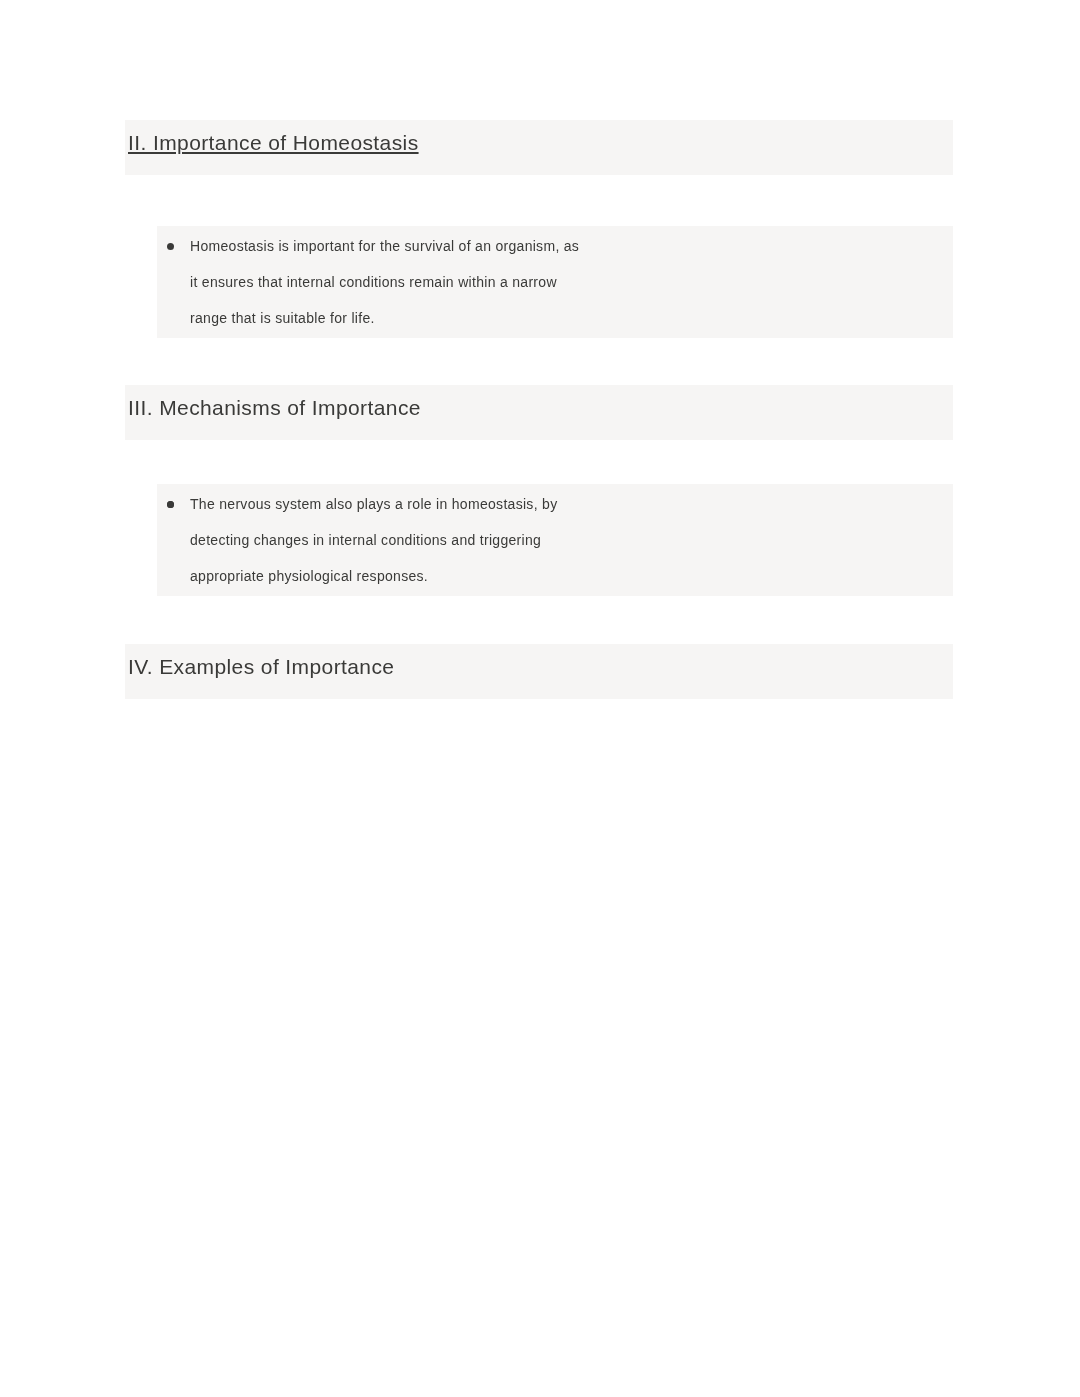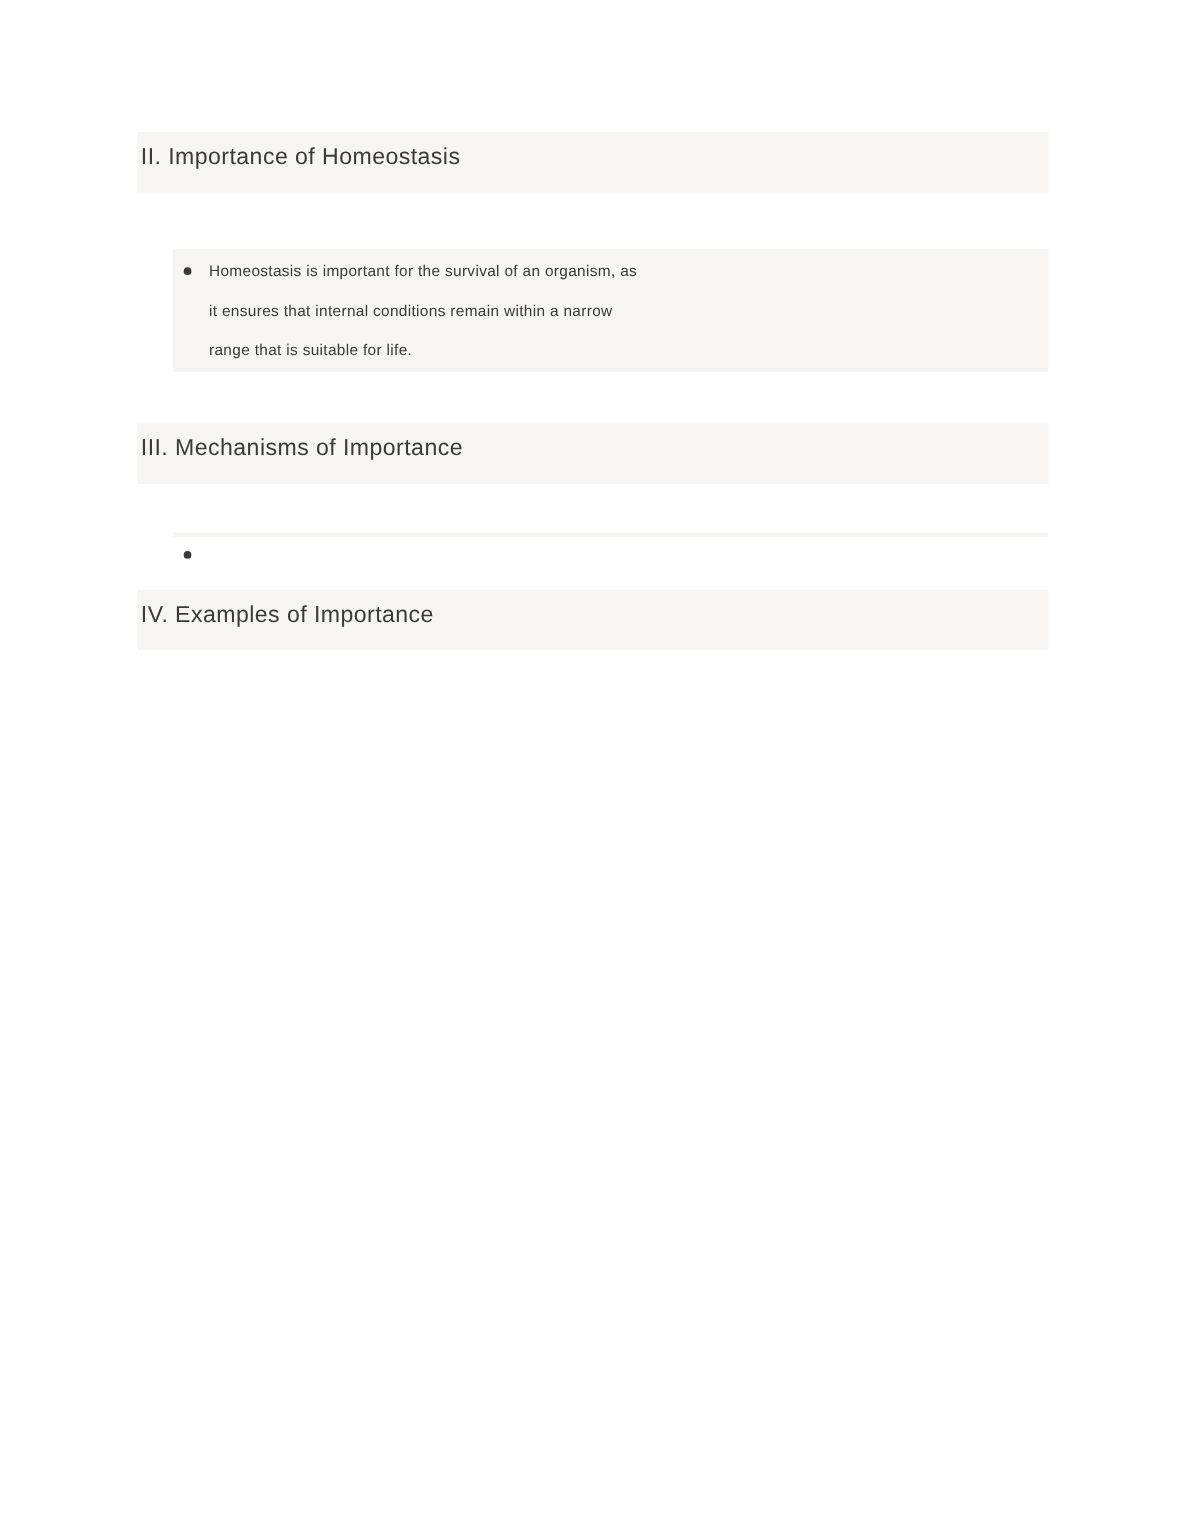--- a/index.html
+++ b/index.html
@@ -48,21 +48,21 @@
     top: 14.5px;
     width: 7px;
     height: 7px;
     border-radius: 50%;
     background: currentColor;
   }
   .bullet-text {
     white-space: pre-line;
   }
   
-  .gap-after-h2   { margin-bottom: 51px; }
+  .gap-after-h2   { margin-bottom: 51px; text-decoration: underline; }
   .gap-after-b1   { margin-bottom: 47px; }
   .gap-after-h3   { margin-bottom: 44px; }
   .gap-after-b2   { margin-bottom: 48px; }
 </style>
 </head>
 <body style="background: rgb(255, 255, 255);">
 
 <div class="page">
 
   <section>
@@ -78,20 +78,26 @@
     </ul>
   </section>
 
   <section>
     <h2 class="heading-block gap-after-h3">III. Mechanisms of Importance</h2>
 
     <ul class="bullet-block gap-after-b2">
       <li class="bullet-item">
         <span class="bullet-dot"></span>
       </li>
+      <li class="bullet-item">
+        <span class="bullet-dot"></span>
+        <span class="bullet-text">The nervous system also plays a role in homeostasis, by
+detecting changes in internal conditions and triggering
+appropriate physiological responses.</span>
+      </li>
     </ul>
   </section>
 
   <section>
     <h2 class="heading-block">IV. Examples of Importance</h2>
   </section>
 
 </div>
 
 </body></html>

